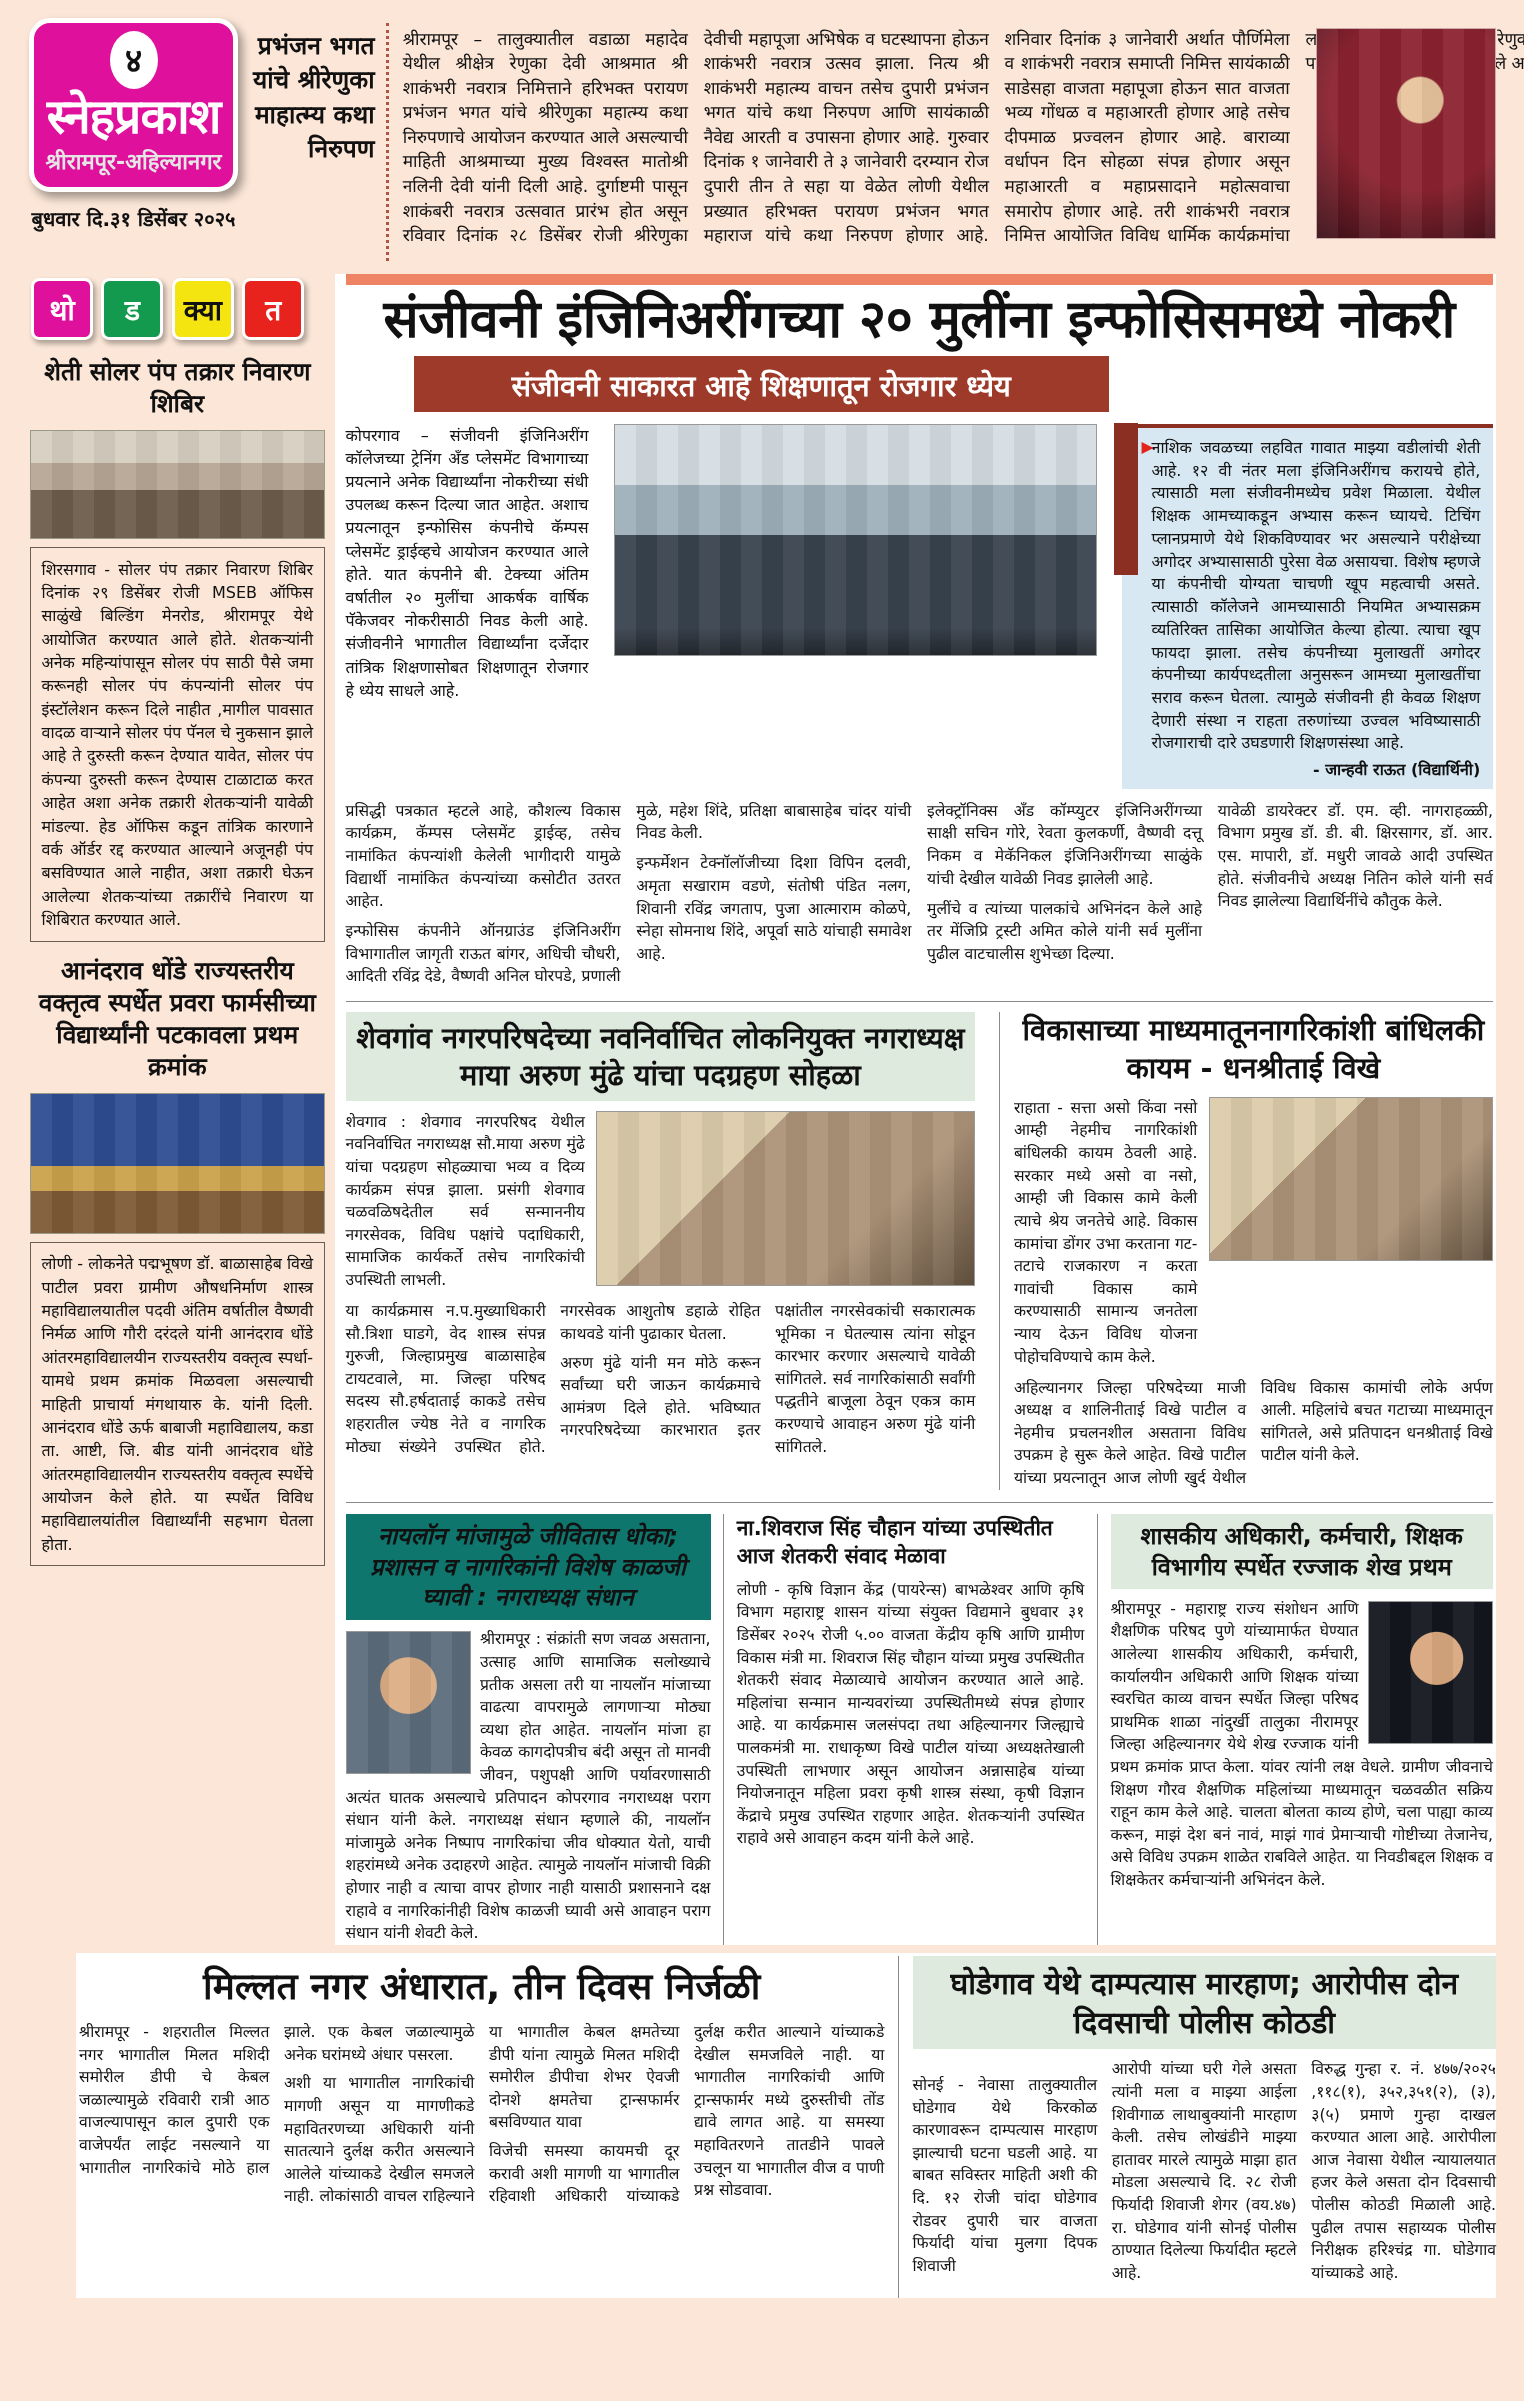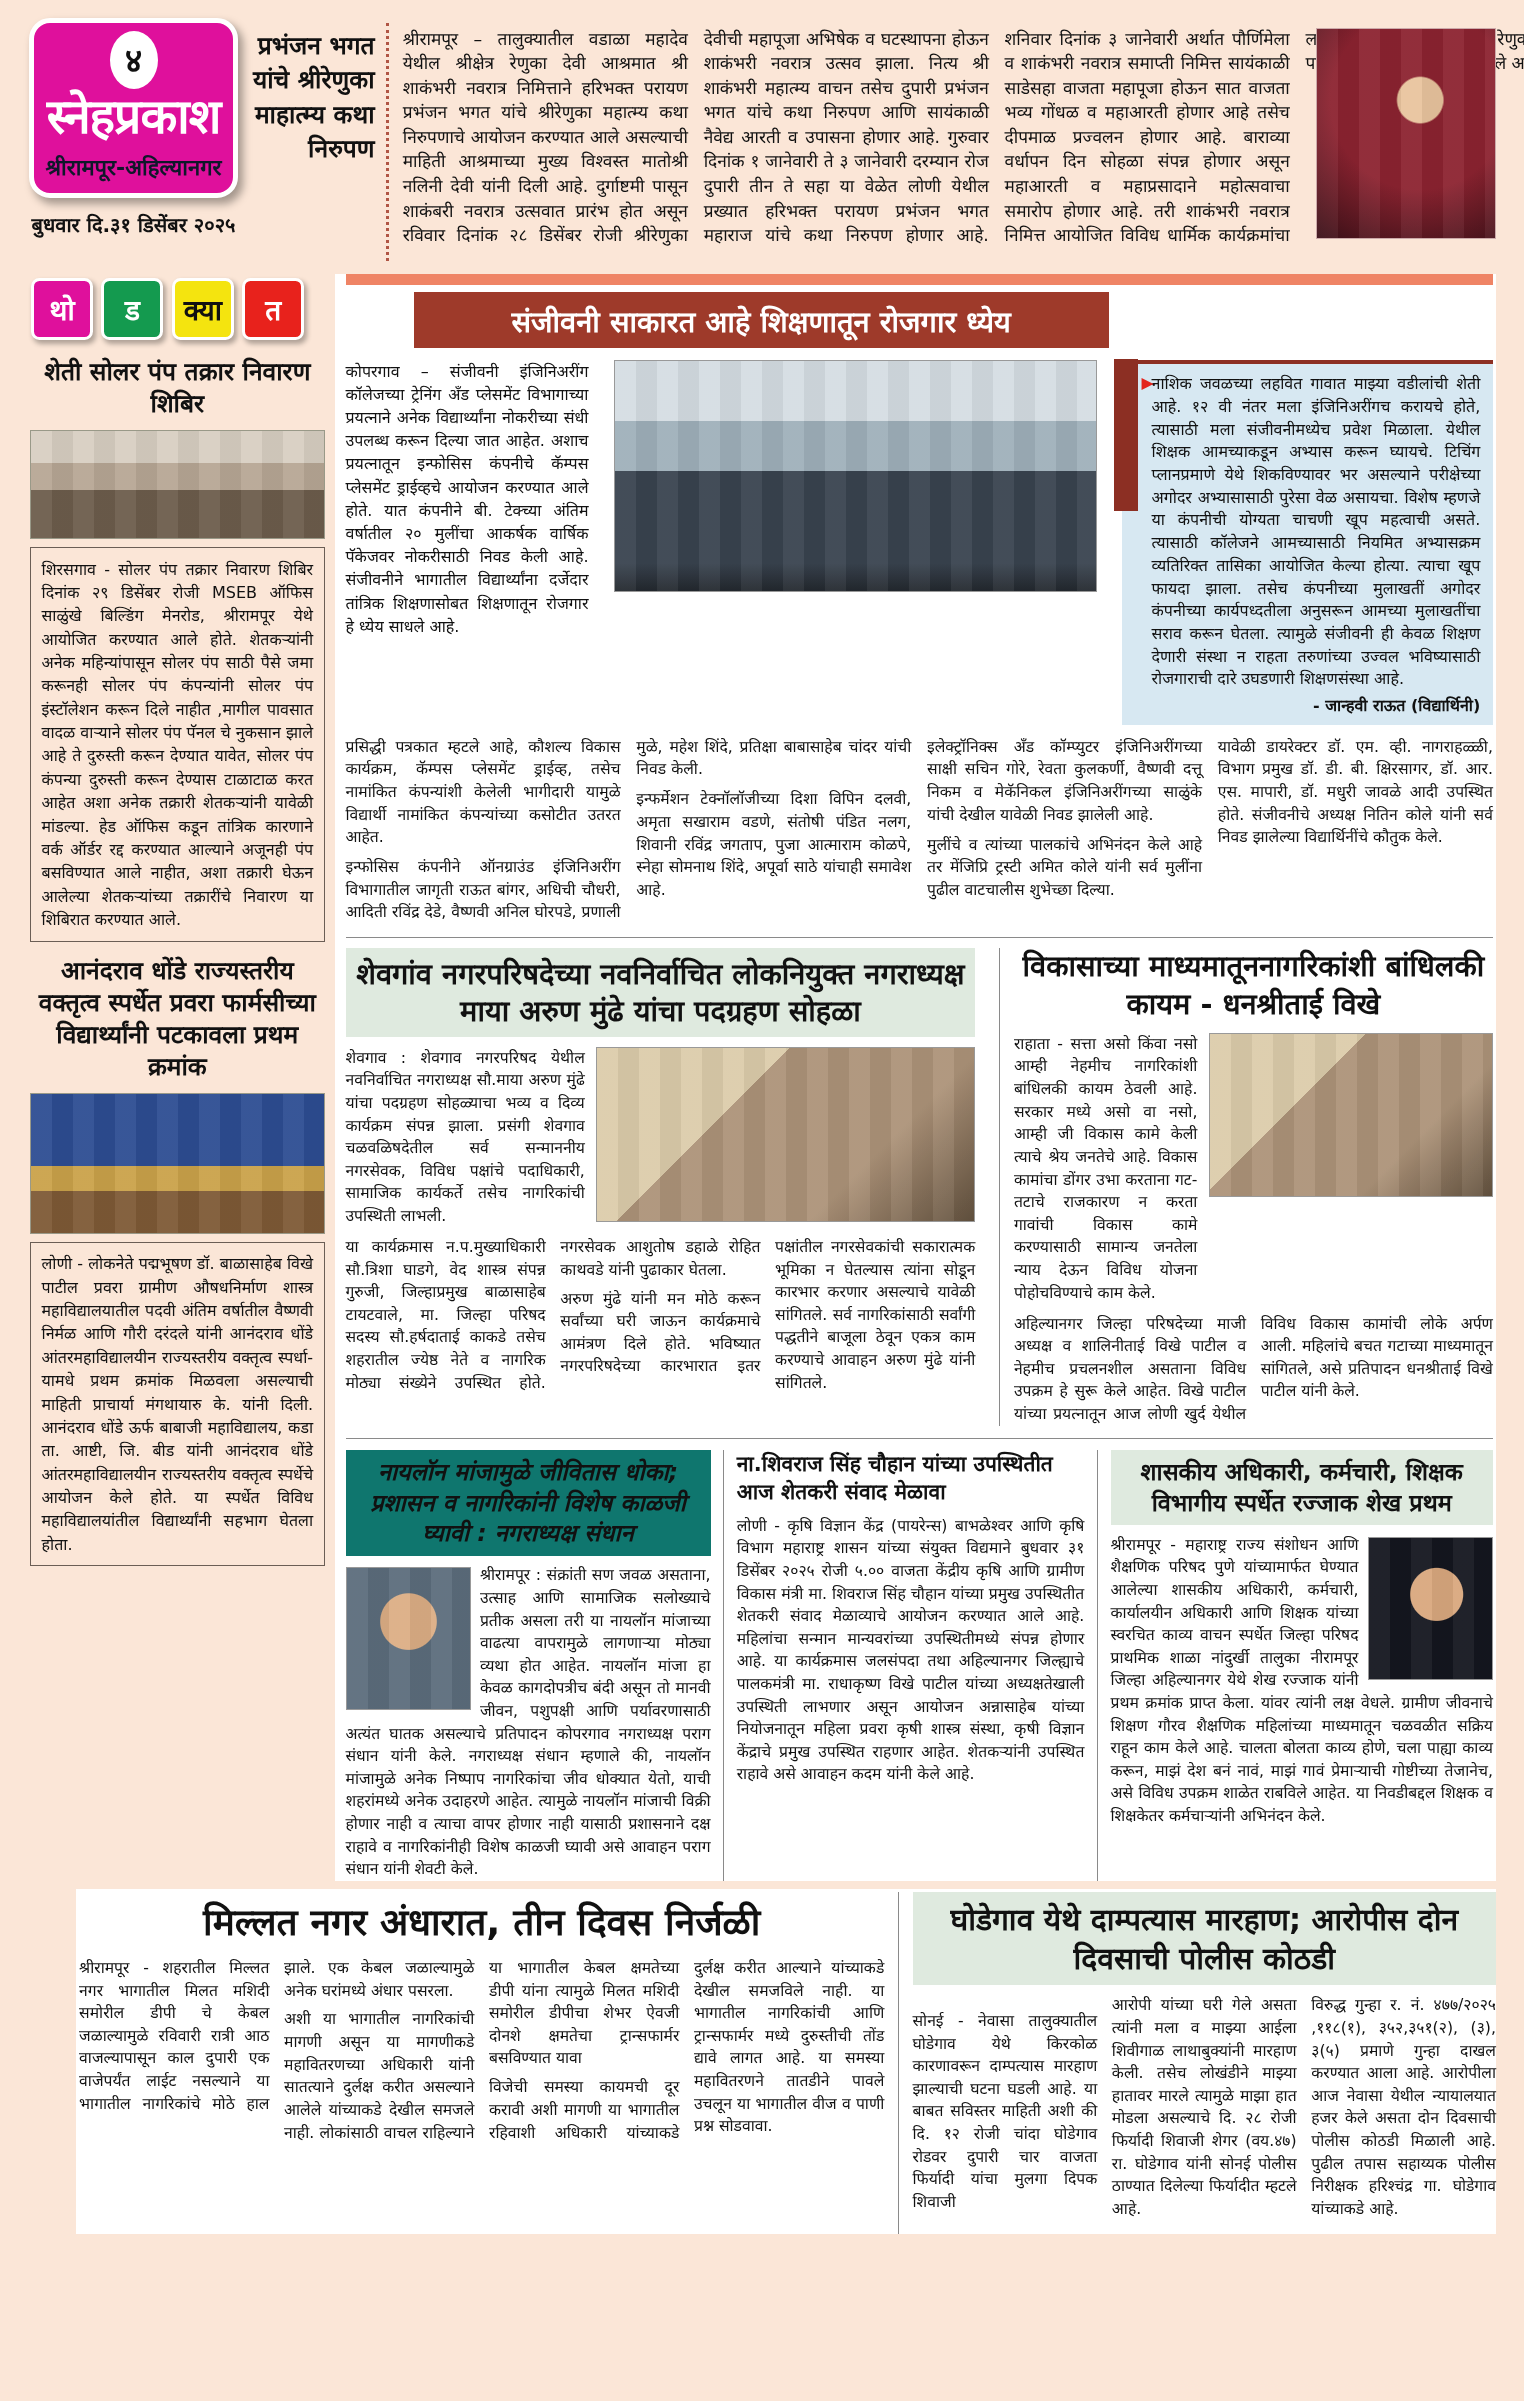--- a/index.html
+++ b/index.html
@@ -5,21 +5,21 @@
   html,body{margin:0;padding:0;}
   body{background:#e8d8cb;font-family:"DejaVu Sans",sans-serif;color:#111;}
   .page{width:1525px;height:2401px;box-sizing:border-box;background:#fbe6d7;padding:18.3px 29px 21px 29px;overflow:hidden;position:relative;}
 
   
   .header{display:flex;gap:13.6px;height:248px;}
   .masthead-wrap{width:209px;flex:0 0 209px;}
   .masthead-box{background:#df109c;border:5.2px solid #fff;border-radius:21px;box-shadow:4.2px 5.2px 8.4px rgba(0,0,0,.35);text-align:center;padding:7.3px 5.2px 11.5px 5.2px;}
   .issue-oval{width:48px;height:58px;background:#fff;border-radius:50%;margin:0 auto 2.1px auto;display:flex;align-items:center;justify-content:center;font-size:33px;font-weight:bold;color:#111;}
   .masthead-title{color:#fff;font-size:48px;font-weight:bold;line-height:1.05;letter-spacing:-1px;}
-  .masthead-sub{color:#0f172a;font-size:22px;font-weight:bold;margin-top:10px;}
+  .masthead-sub{color:#e5e5e5;font-size:22px;font-weight:bold;margin-top:4px;}
   .masthead-date{font-size:20px;font-weight:bold;text-align:center;margin-top:13.6px;}
 
   .top-story{flex:1;display:flex;min-width:0;}
   .top-kicker{flex:0 0 123px;font-size:24.6px;font-weight:bold;text-align:right;line-height:1.4;padding:10.5px 11.5px 0 0;}
   .v-divider{border-left:3.1px dotted #b05544;margin:5.2px 0;}
   .top-body{flex:1;columns:3;column-gap:15.7px;font-size:17.3px;line-height:1.42;text-align:justify;padding:8.4px 12.6px 0 13.6px;}
   .top-photo{flex:0 0 178px;height:209px;margin-top:9.4px;border:1px solid #caa;}
 
   
   .middle{display:flex;margin-top:7.3px;}
@@ -140,20 +140,21 @@
       <div class="rail-body">शिरसगाव - सोलर पंप तक्रार निवारण शिबिर दिनांक २९ डिसेंबर रोजी MSEB ऑफिस साळुंखे बिल्डिंग मेनरोड, श्रीरामपूर येथे आयोजित करण्यात आले होते. शेतकऱ्यांनी अनेक महिन्यांपासून सोलर पंप साठी पैसे जमा करूनही सोलर पंप कंपन्यांनी सोलर पंप इंस्टॉलेशन करून दिले नाहीत ,मागील पावसात वादळ वाऱ्याने सोलर पंप पॅनल चे नुकसान झाले आहे ते दुरुस्ती करून देण्यात यावेत, सोलर पंप कंपन्या दुरुस्ती करून देण्यास टाळाटाळ करत आहेत अशा अनेक तक्रारी शेतकऱ्यांनी यावेळी मांडल्या. हेड ऑफिस कडून तांत्रिक कारणाने वर्क ऑर्डर रद्द करण्यात आल्याने अजूनही पंप बसविण्यात आले नाहीत, अशा तक्रारी घेऊन आलेल्या शेतकऱ्यांच्या तक्रारींचे निवारण या शिबिरात करण्यात आले.</div>
 
       <div class="rail-headline">आनंदराव धोंडे राज्यस्तरीय वक्तृत्व स्पर्धेत प्रवरा फार्मसीच्या विद्यार्थ्यांनी पटकावला प्रथम क्रमांक</div>
       <div class="rail-photo rail-photo2 ph ph-stage"></div>
       <div class="rail-body">लोणी - लोकनेते पद्मभूषण डॉ. बाळासाहेब विखे पाटील प्रवरा ग्रामीण औषधनिर्माण शास्त्र महाविद्यालयातील पदवी अंतिम वर्षातील वैष्णवी निर्मळ आणि गौरी दरंदले यांनी आनंदराव धोंडे आंतरमहाविद्यालयीन राज्यस्तरीय वक्तृत्व स्पर्धा- यामधे प्रथम क्रमांक मिळवला असल्याची माहिती प्राचार्या मंगथायारु के. यांनी दिली. आनंदराव धोंडे ऊर्फ बाबाजी महाविद्यालय, कडा ता. आष्टी, जि. बीड यांनी आनंदराव धोंडे आंतरमहाविद्यालयीन राज्यस्तरीय वक्तृत्व स्पर्धेचे आयोजन केले होते. या स्पर्धेत विविध महाविद्यालयांतील विद्यार्थ्यांनी सहभाग घेतला होता.</div>
     </div>
 
     <div class="main-area">
       <div class="salmon-bar"></div>
 
+      <div class="lead-headline">संजीवनी इंजिनिअरींगच्या २० मुलींना इन्फोसिसमध्ये नोकरी</div>
       <div class="lead-subhead">संजीवनी साकारत आहे शिक्षणातून रोजगार ध्येय</div>
 
       <div class="lead-top">
         <div class="lead-col1">कोपरगाव – संजीवनी इंजिनिअरींग कॉलेजच्या ट्रेनिंग अँड प्लेसमेंट विभागाच्या प्रयत्नाने अनेक विद्यार्थ्यांना नोकरीच्या संधी उपलब्ध करून दिल्या जात आहेत. अशाच प्रयत्नातून इन्फोसिस कंपनीचे कॅम्पस प्लेसमेंट ड्राईव्हचे आयोजन करण्यात आले होते. यात कंपनीने बी. टेक्च्या अंतिम वर्षातील २० मुलींचा आकर्षक वार्षिक पॅकेजवर नोकरीसाठी निवड केली आहे. संजीवनीने भागातील विद्यार्थ्यांना दर्जेदार तांत्रिक शिक्षणासोबत शिक्षणातून रोजगार हे ध्येय साधले आहे.</div>
         <div class="lead-photo ph ph-group"></div>
         <div class="lead-right">
           <div class="quote-box">
             <div class="quote-accent"></div>
             <span class="quote-marker">▶</span>
             <span>नाशिक जवळच्या लहवित गावात माझ्या वडीलांची शेती आहे. १२ वी नंतर मला इंजिनिअरींगच करायचे होते, त्यासाठी मला संजीवनीमध्येच प्रवेश मिळाला. येथील शिक्षक आमच्याकडून अभ्यास करून घ्यायचे. टिचिंग प्लानप्रमाणे येथे शिकविण्यावर भर असल्याने परीक्षेच्या अगोदर अभ्यासासाठी पुरेसा वेळ असायचा. विशेष म्हणजे या कंपनीची योग्यता चाचणी खूप महत्वाची असते. त्यासाठी कॉलेजने आमच्यासाठी नियमित अभ्यासक्रम व्यतिरिक्त तासिका आयोजित केल्या होत्या. त्याचा खूप फायदा झाला. तसेच कंपनीच्या मुलाखतीं अगोदर कंपनीच्या कार्यपध्दतीला अनुसरून आमच्या मुलाखतींचा सराव करून घेतला. त्यामुळे संजीवनी ही केवळ शिक्षण देणारी संस्था न राहता तरुणांच्या उज्वल भविष्यासाठी रोजगाराची दारे उघडणारी शिक्षणसंस्था आहे.</span>

